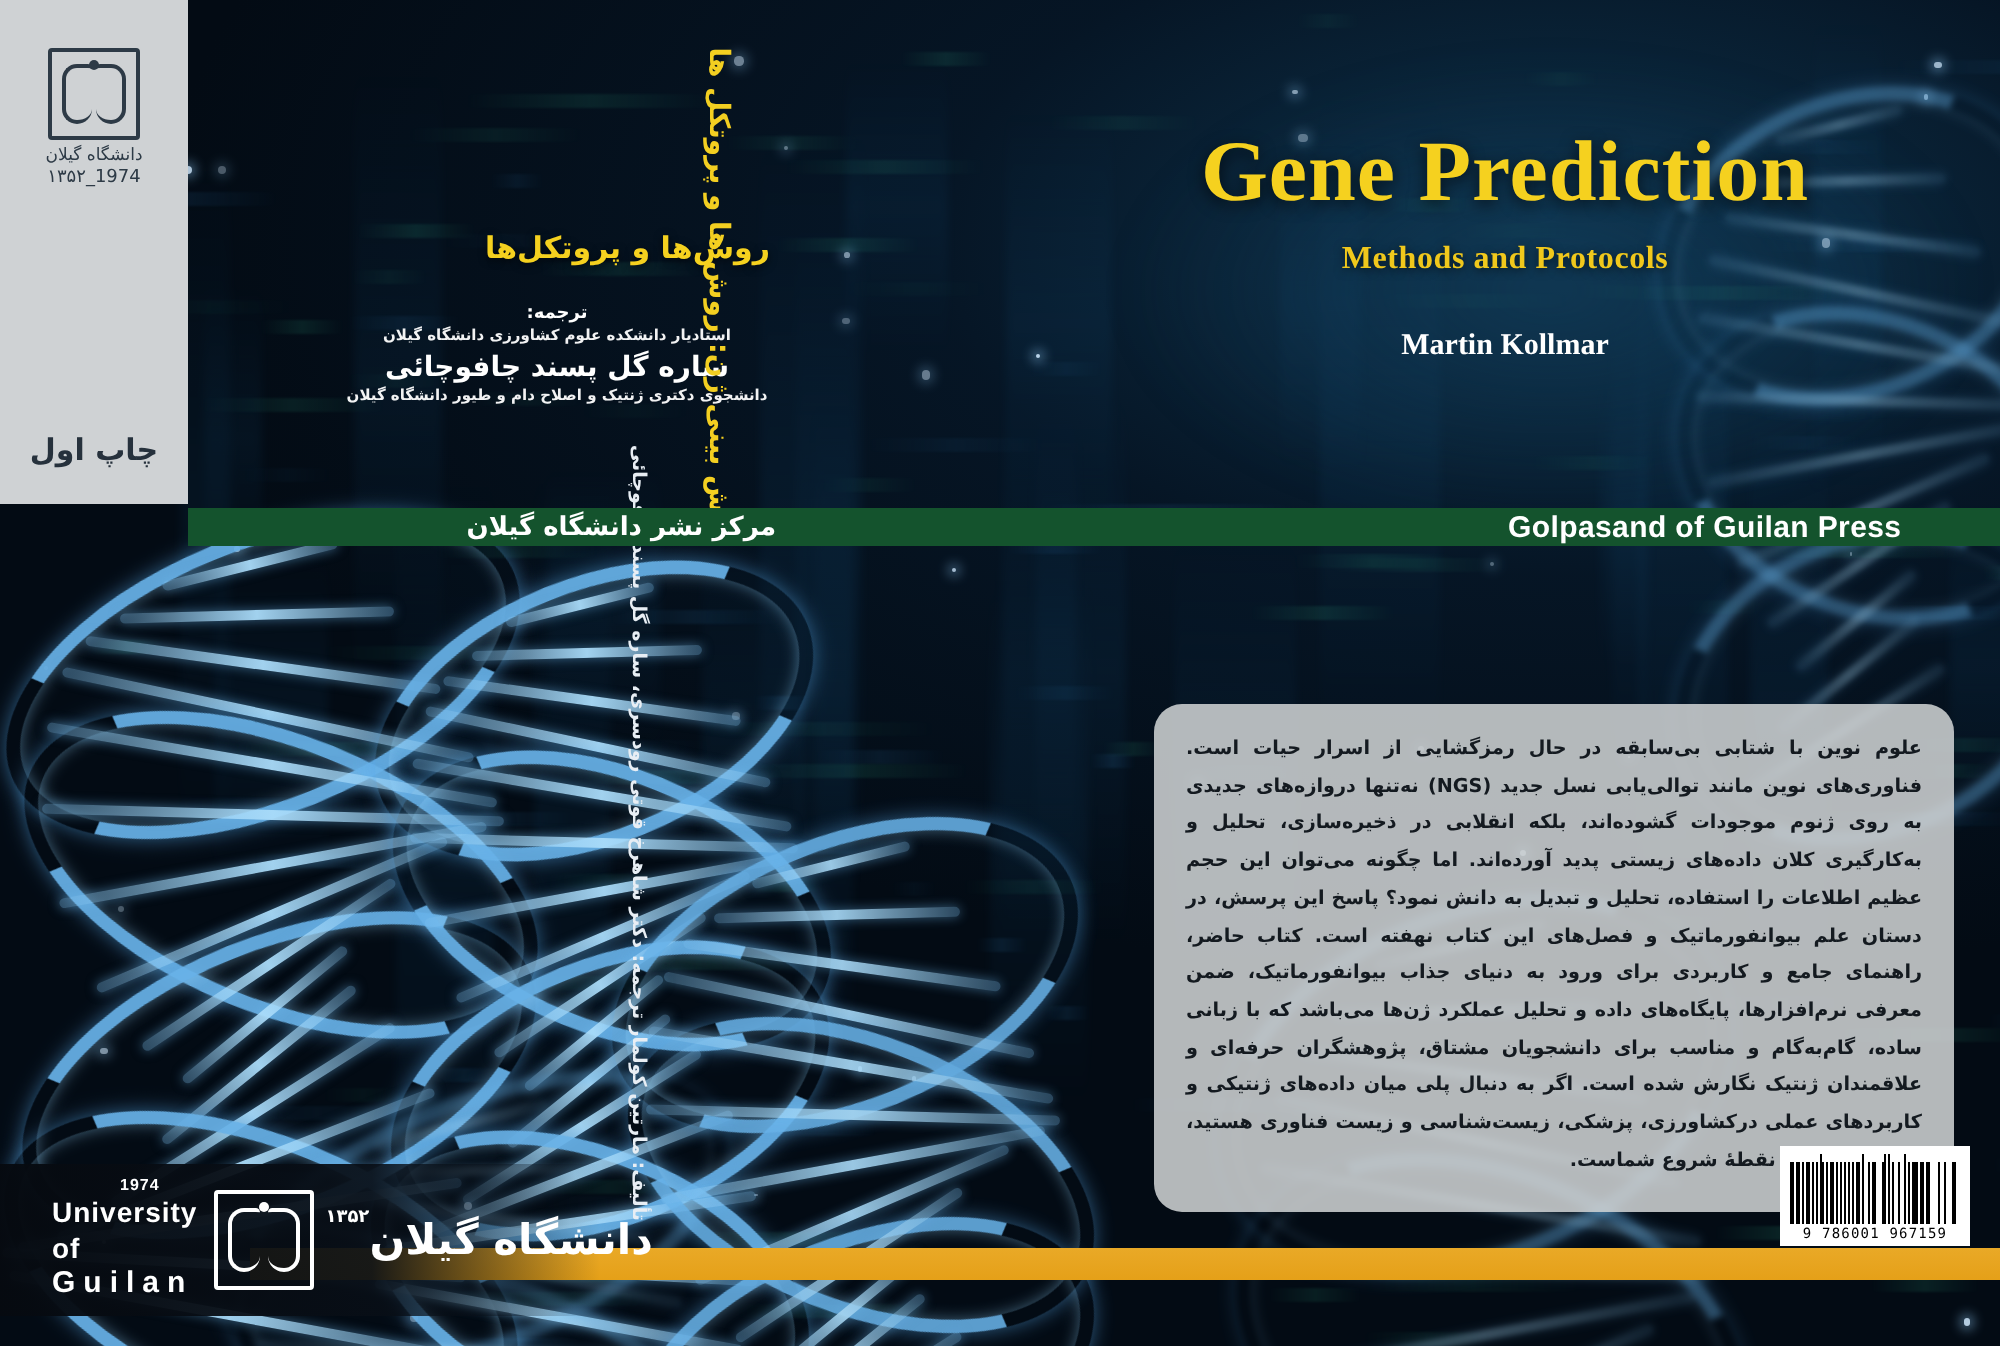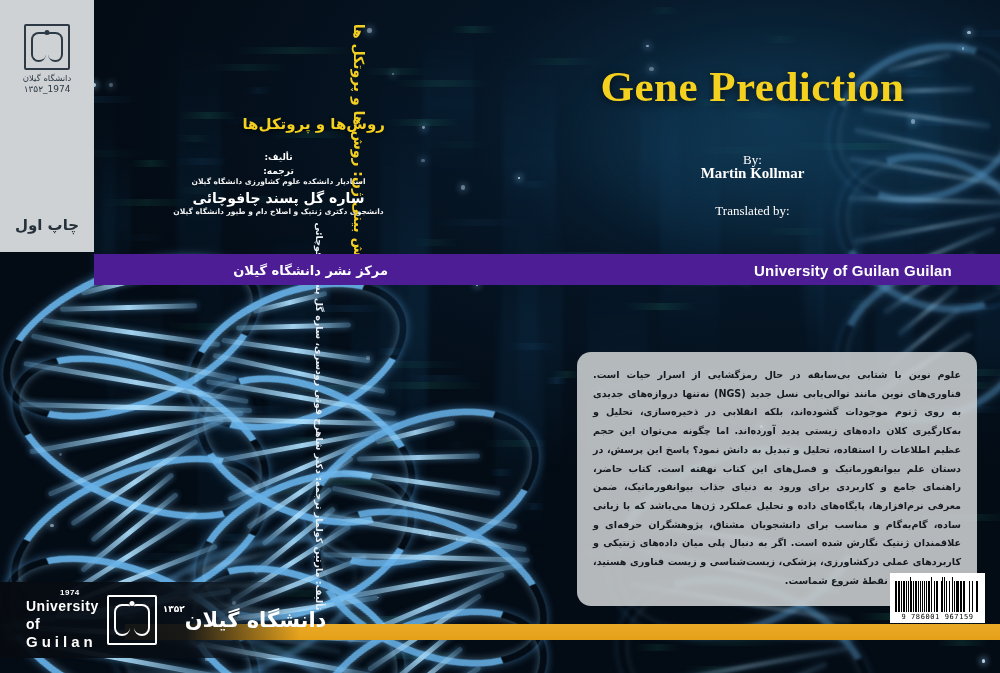--- a/index.html
+++ b/index.html
@@ -104,22 +104,22 @@
     font-family:"DejaVu Sans",sans-serif;font-size:9px;margin-top:1px;letter-spacing:.4px;
   }
   .flap-edition{
     position:absolute;left:0;right:0;bottom:18px;text-align:center;
     direction:rtl;font-family:"DejaVu Sans",sans-serif;
     font-size:15px;font-weight:bold;color:#26313c;
   }
 
   
   .green-band{
-    position:absolute;left:94px;top:254px;right:0;height:31px;
-    background:#4c1d95;
+    position:absolute;left:94px;top:254px;right:0;height:19px;
+    background:#14532d;
   }
   .green-band .fa-pub{
     position:absolute;right:612px;top:50%;transform:translateY(-50%);
     direction:rtl;color:#ffffff;font-family:"DejaVu Sans",sans-serif;
     font-size:13px;font-weight:bold;white-space:nowrap;
   }
   .green-band .en-pub{
     position:absolute;left:660px;top:50%;transform:translateY(-50%);
     color:#ffffff;font-family:"Liberation Sans",sans-serif;
     font-size:15px;font-weight:bold;white-space:nowrap;letter-spacing:.2px;
@@ -580,43 +580,41 @@
         </div>
       <div class="fa">دانشگاه گیلان</div>
       <div class="yr">۱۳۵۲_1974</div>
     </div>
     <div class="flap-edition">چاپ اول</div>
   </div>
 
   <div class="front">
     <div class="front-subtitle">روش‌ها و پروتکل‌ها</div>
     <div class="front-credits">
-      <div class="lbl">تألیف:</div>
       <div class="lbl">ترجمه:</div>
       <div class="aff">استادیار دانشکده علوم کشاورزی دانشگاه گیلان</div>
       <div class="name-lg">ساره گل پسند چافوچائی</div>
       <div class="aff">دانشجوی دکتری ژنتیک و اصلاح دام و طیور دانشگاه گیلان</div>
     </div>
   </div>
 
   <div class="spine">
     <div class="vtext spine-title">پیش بینی ژن: روش ها و پروتکل ها</div>
     <div class="vtext spine-authors">تألیف: مارتین کولمار    ترجمه: دکتر شاهرخ قوتی رودسری، ساره گل پسند چافوچائی</div>
   </div>
 
   <div class="green-band">
     <div class="fa-pub">مرکز نشر دانشگاه گیلان</div>
-    <div class="en-pub">University of Guilan Guilan</div>
+    <div class="en-pub">Golpasand of Guilan Press</div>
   </div>
 
   <div class="back">
     <div class="back-title">Gene Prediction</div>
-    <div class="back-by">By:</div>
+    <div class="back-subtitle">Methods and Protocols</div>
     <div class="back-author">Martin Kollmar</div>
-    <div class="back-translabel">Translated by:</div>
 
     <div class="blurb">علوم نوین با شتابی بی‌سابقه در حال رمزگشایی از اسرار حیات است. فناوری‌های نوین مانند توالی‌یابی نسل جدید (NGS) نه‌تنها دروازه‌های جدیدی به روی ژنوم موجودات گشوده‌اند، بلکه انقلابی در ذخیره‌سازی، تحلیل و به‌کارگیری کلان داده‌های زیستی پدید آورده‌اند. اما چگونه می‌توان این حجم عظیم اطلاعات را استفاده، تحلیل و تبدیل به دانش نمود؟ پاسخ این پرسش، در دستان علم بیوانفورماتیک و فصل‌های این کتاب نهفته است. کتاب حاضر، راهنمای جامع و کاربردی برای ورود به دنیای جذاب بیوانفورماتیک، ضمن معرفی نرم‌افزارها، پایگاه‌های داده و تحلیل عملکرد ژن‌ها می‌باشد که با زبانی ساده، گام‌به‌گام و مناسب برای دانشجویان مشتاق، پژوهشگران حرفه‌ای و علاقمندان ژنتیک نگارش شده است. اگر به دنبال پلی میان داده‌های ژنتیکی و کاربردهای عملی درکشاورزی، پزشکی، زیست‌شناسی و زیست فناوری هستید، این کتاب همان نقطهٔ شروع شماست.</div>
 
     <div class="barcode-wrap">
       <div class="barcode" id="barcode">
           <i style="width: 1.1px; height: 88%; opacity: 1;"></i>
           <i style="width: 1.1px; height: 88%; opacity: 1;"></i>
           <i style="width: 1.1px; height: 88%; opacity: 1;"></i>
           <i style="width: 2.4px; height: 88%; opacity: 1;"></i>
           <i style="width: 1.1px; height: 88%; opacity: 1;"></i>

